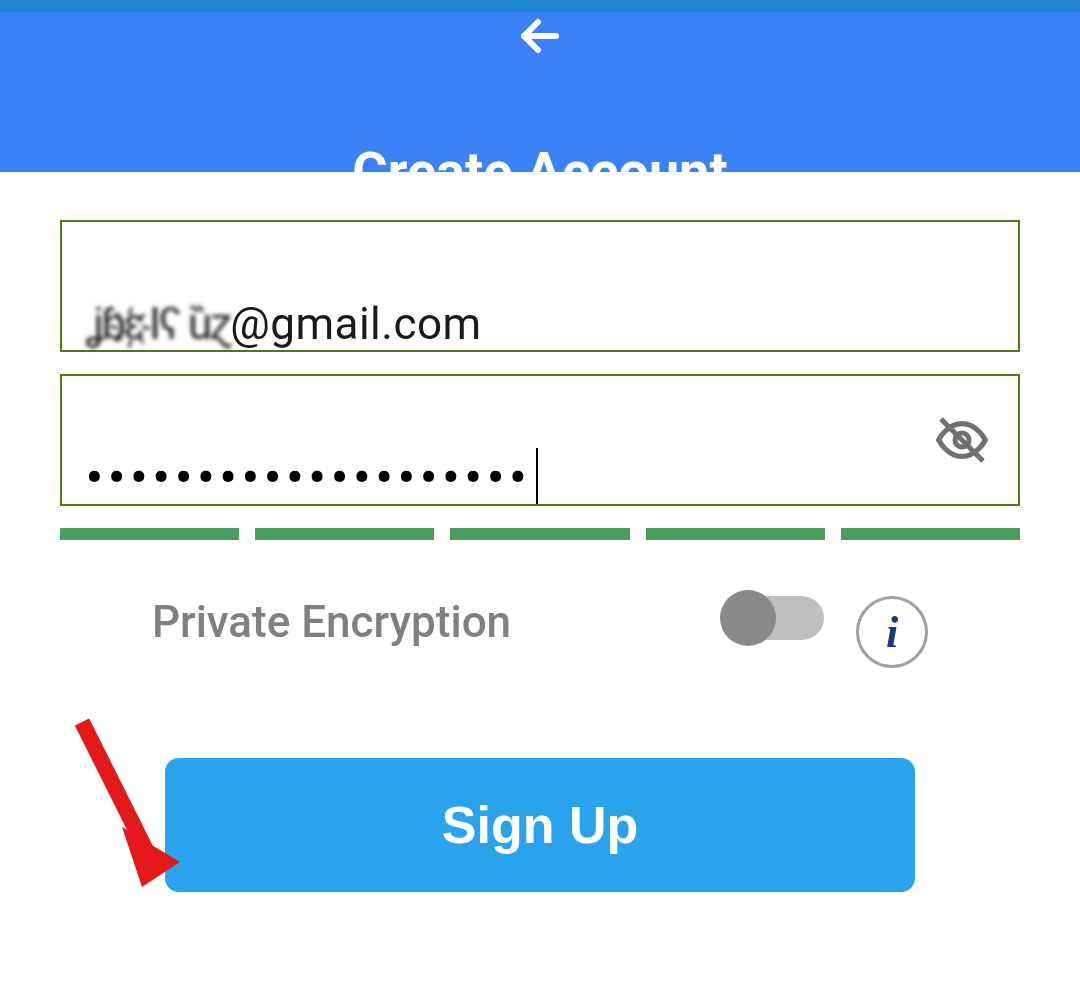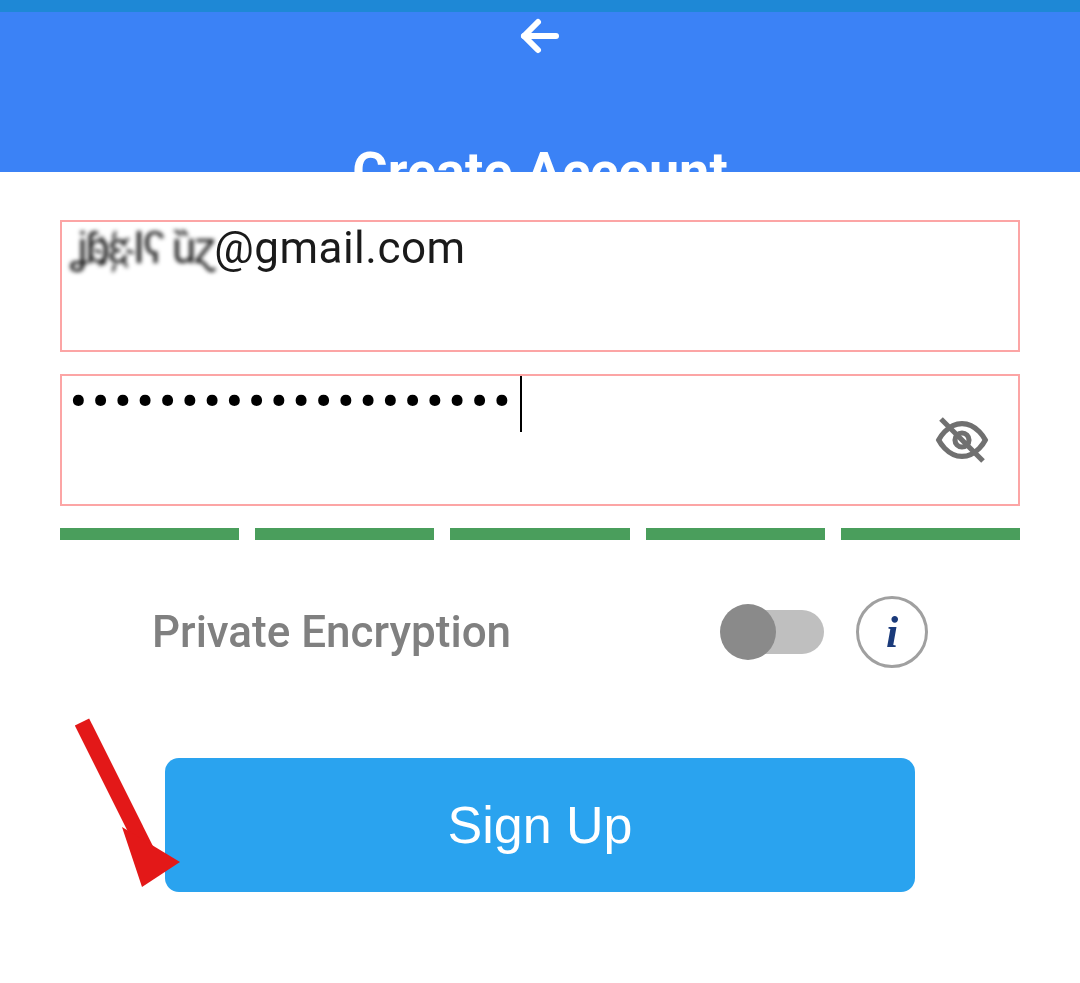--- a/index.html
+++ b/index.html
@@ -43,28 +43,28 @@
       color: #ffffff;
       font-size: 54px;
       font-weight: 700;
     }
     .content {
       padding: 48px 60px 0 60px;
       position: relative;
     }
     .input-field {
       width: 100%;
-      border: 2px solid #fca5a5;
+      border: 2px solid #4d7c0f;
       height: 132px;
-      padding: 0 8px;
+      padding: 0 24px;
       font-size: 44px;
       color: #1a1a1a;
       background: #ffffff;
       display: flex;
-      align-items: flex-start;
+      align-items: flex-end;
       margin-bottom: 22px;
       position: relative;
     }
     .email-text {
       font-size: 44px;
       color: #1a1a1a;
       letter-spacing: 0.5px;
     }
     .password-dots {
       font-size: 44px;
@@ -107,21 +107,21 @@
     }
     .strength-label {
       color: #4a9e5c;
       font-size: 36px;
       font-weight: 700;
       letter-spacing: 1px;
       margin-left: 18px;
     }
     .encryption-row {
       display: flex;
-      align-items: center;
+      align-items: flex-start;
       padding: 0 92px 0 92px;
       gap: 32px;
       margin-bottom: 90px;
     }
     .encryption-label {
       color: #808080;
       font-size: 44px;
       font-weight: 500;
       flex: 1;
     }
@@ -166,21 +166,21 @@
       pointer-events: none;
     }
     .signup-button {
       display: block;
       margin: 0 auto;
       width: 750px;
       height: 134px;
       background: #2aa3ef;
       color: #ffffff;
       font-size: 52px;
-      font-weight: 400;
+      font-weight: 700;
       border: none;
       border-radius: 14px;
       cursor: pointer;
     }
     .obscured {
       filter: blur(2px);
       user-select: none;
       display: inline-block;
       letter-spacing: -2px;
     }

